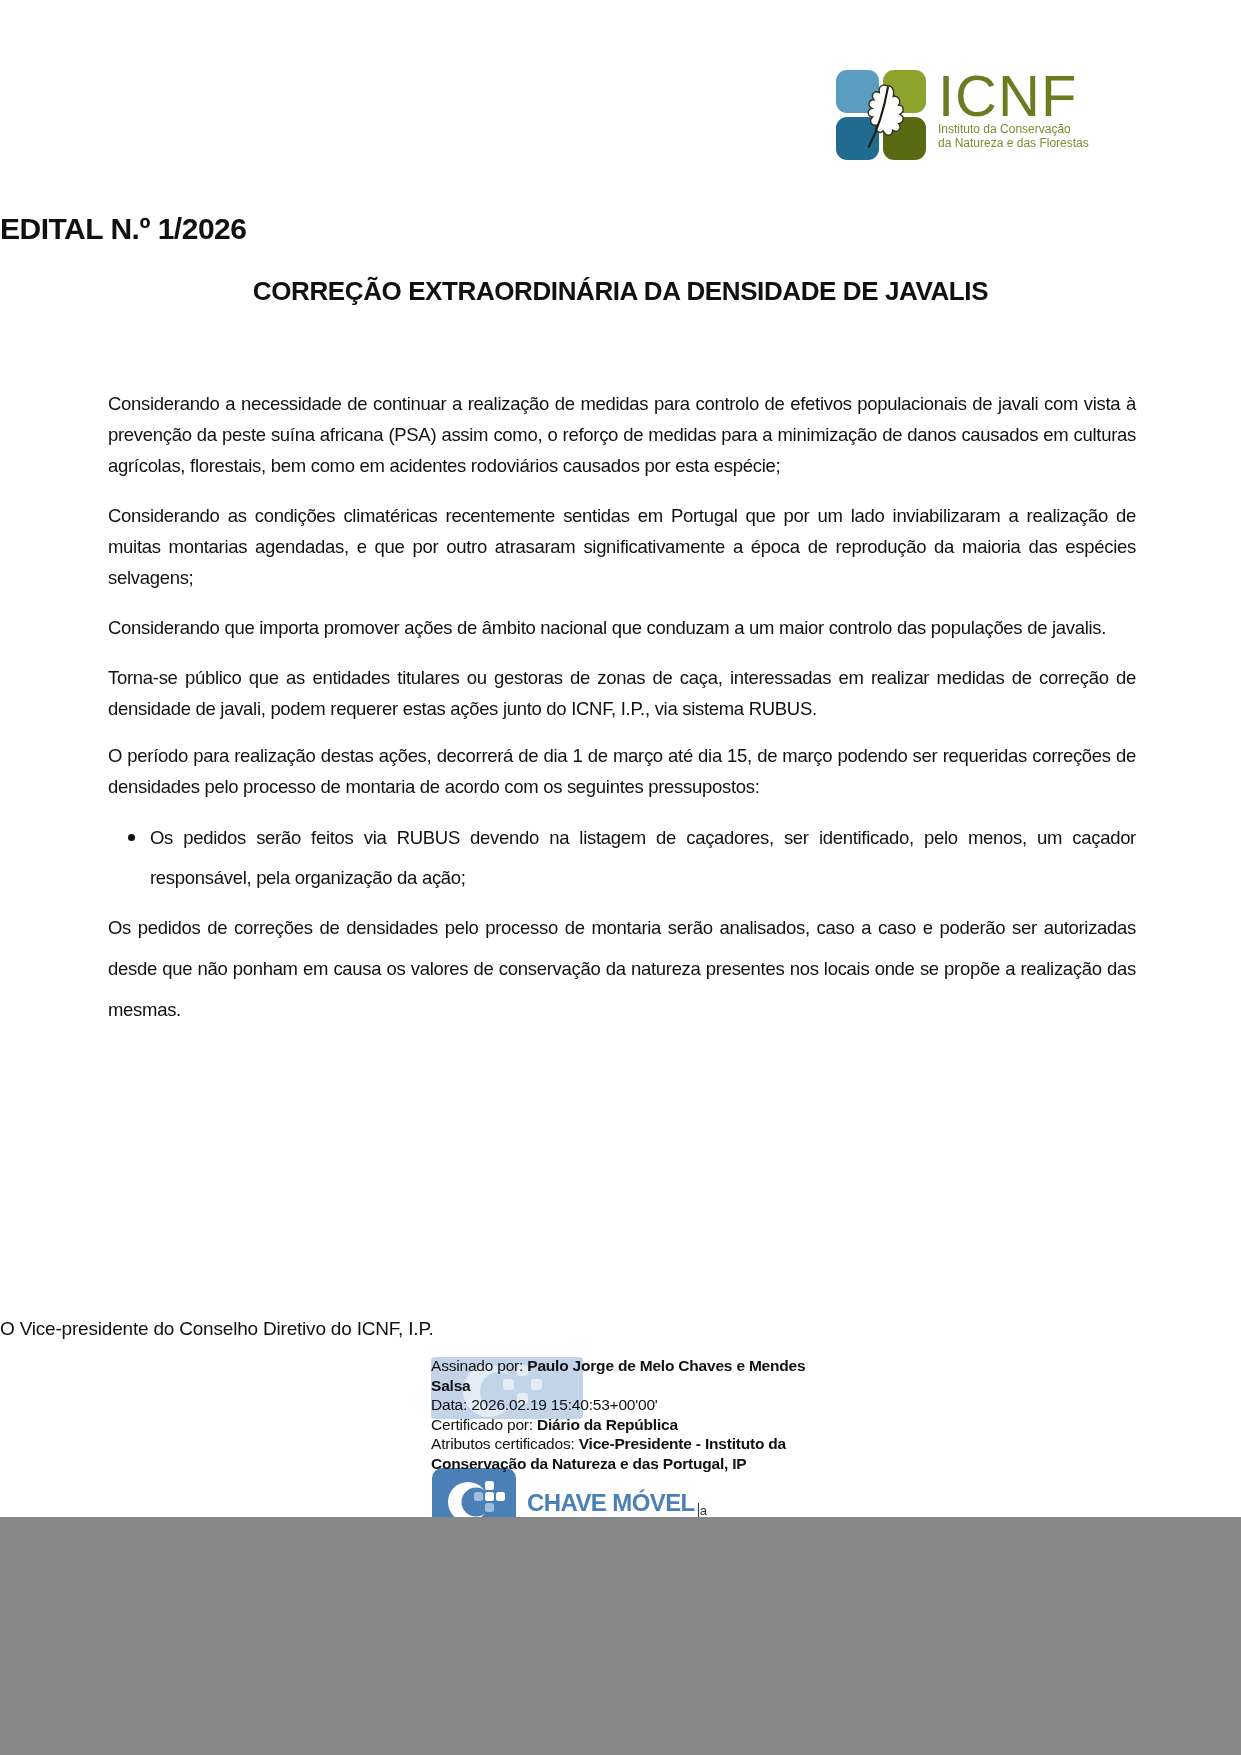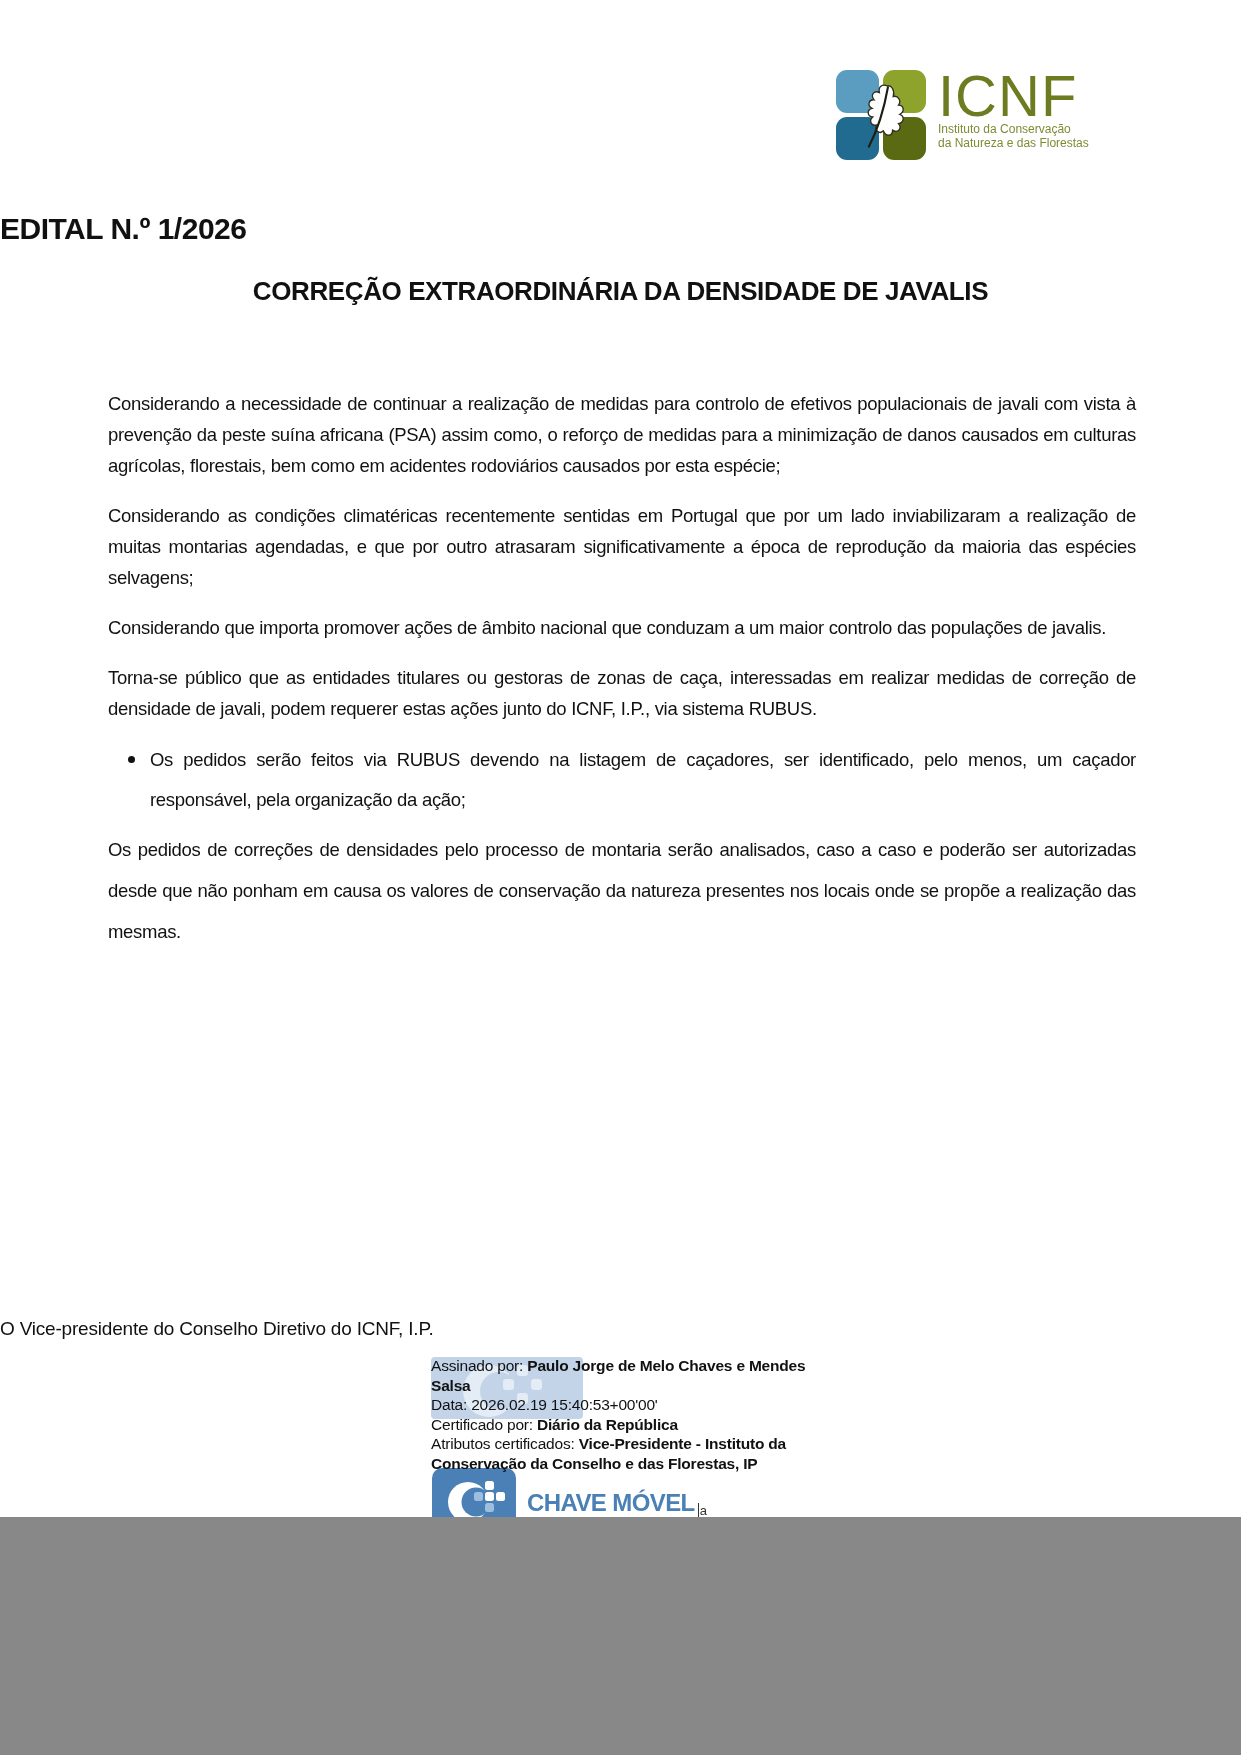--- a/index.html
+++ b/index.html
@@ -87,20 +87,21 @@
   </div>
 
   <div class="doc-title">EDITAL N.º 1/2026</div>
   <div class="doc-subtitle">CORREÇÃO EXTRAORDINÁRIA DA DENSIDADE DE JAVALIS</div>
 
   <div class="body-text">
     <p>Considerando a necessidade de continuar a realização de medidas para controlo de efetivos populacionais de javali com vista à prevenção da peste suína africana (PSA) assim como, o reforço de medidas para a minimização de danos causados em culturas agrícolas, florestais, bem como em acidentes rodoviários causados por esta espécie;</p>
     <p>Considerando as condições climatéricas recentemente sentidas em Portugal que por um lado inviabilizaram a realização de muitas montarias agendadas, e que por outro atrasaram significativamente a época de reprodução da maioria das espécies selvagens;</p>
     <p>Considerando que importa promover ações de âmbito nacional que conduzam a um maior controlo das populações de javalis.</p>
     <p class="p4">Torna-se público que as entidades titulares ou gestoras de zonas de caça, interessadas em realizar medidas de correção de densidade de javali, podem requerer estas ações junto do ICNF, I.P., via sistema RUBUS.</p>
+    <p class="p4">O período para realização destas ações, decorrerá de dia 1 de março até dia 15, de março podendo ser requeridas correções de densidades pelo processo de montaria de acordo com os seguintes pressupostos:</p>
 
     <div class="bullet-list">
       <div class="bullet-item">
         <span class="bullet-dot"></span>
         <span>Os pedidos serão feitos via RUBUS devendo na listagem de caçadores, ser identificado, pelo menos, um caçador responsável, pela organização da ação;</span>
       </div>
     </div>
 
     <p class="closing">Os pedidos de correções de densidades pelo processo de montaria serão analisados, caso a caso e poderão ser autorizadas desde que não ponham em causa os valores de conservação da natureza presentes nos locais onde se propõe a realização das mesmas.</p>
   </div>
@@ -114,21 +115,21 @@
         <circle cx="68" cy="34" r="19" fill="#c3d4e9"></circle>
         <rect x="86" y="8" width="11" height="11" rx="3" fill="#ffffff"></rect>
         <rect x="72" y="22" width="11" height="11" rx="3" fill="#ffffff"></rect>
         <rect x="100" y="22" width="11" height="11" rx="3" fill="#ffffff"></rect>
         <rect x="86" y="36" width="11" height="11" rx="3" fill="#ffffff"></rect>
       </svg>
     </div>
     <div class="txt"><span>Assinado por: </span><b>Paulo Jorge de Melo Chaves e Mendes Salsa</b></div>
     <div class="txt"><span>Data: </span><span>2026.02.19 15:40:53+00'00'</span></div>
     <div class="txt"><span>Certificado por:  </span><b>Diário da República</b></div>
-    <div class="txt"><span>Atributos certificados:  </span><b>Vice-Presidente - Instituto da Conservação da Conselho e das Florestas, IP</b></div>
+    <div class="txt"><span>Atributos certificados:  </span><b>Vice-Presidente - Instituto da Conservação da Natureza e das Portugal, IP</b></div>
   </div>
 
   <div class="chave">
     <svg class="chave-icon" width="84" height="66" viewBox="0 0 84 66">
       <rect x="0" y="0" width="84" height="66" rx="10" fill="#4a80b5"></rect>
       <circle cx="36" cy="34" r="20" fill="#ffffff"></circle>
       <circle cx="44" cy="34" r="14.5" fill="#4a80b5"></circle>
       <rect x="53" y="13" width="9" height="9" rx="2.5" fill="#ffffff"></rect>
       <rect x="42" y="24" width="9" height="9" rx="2.5" fill="#9dbede"></rect>
       <rect x="53" y="24" width="9" height="9" rx="2.5" fill="#ffffff"></rect>

